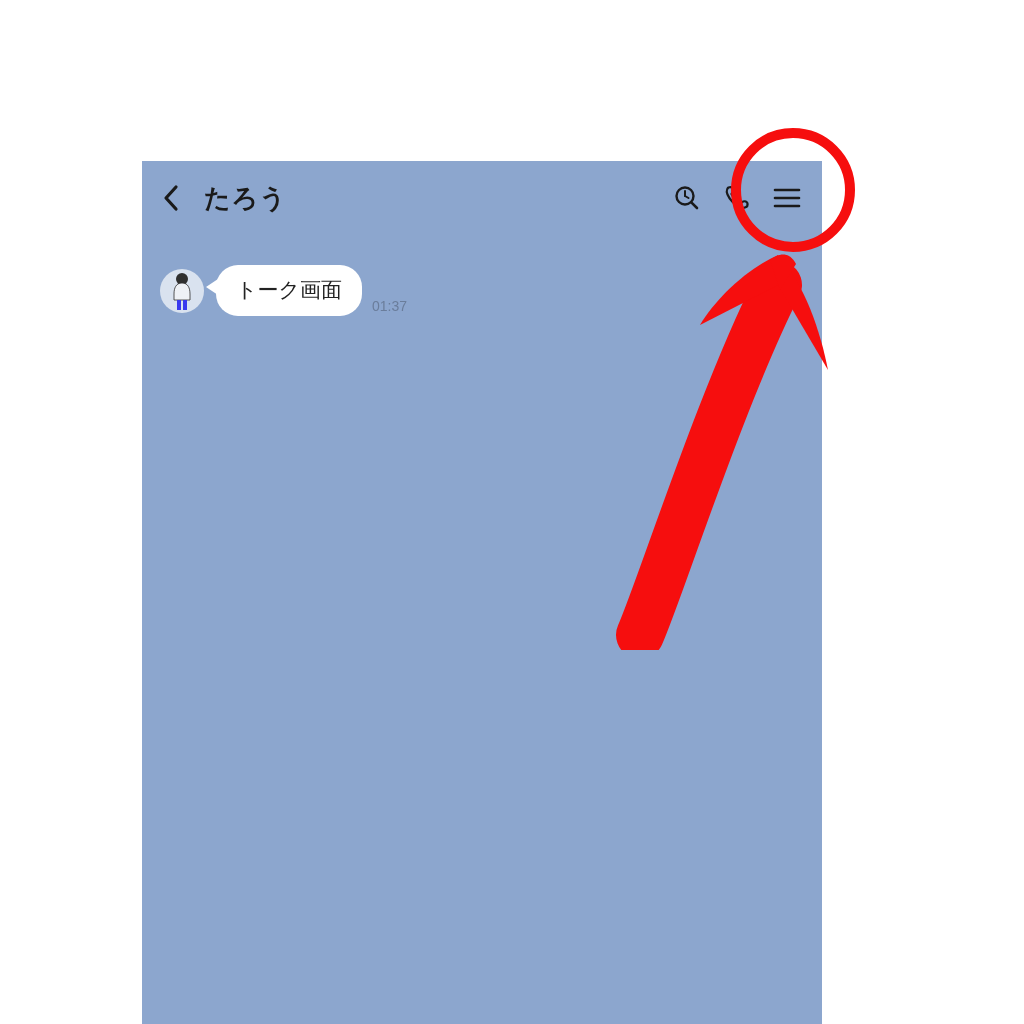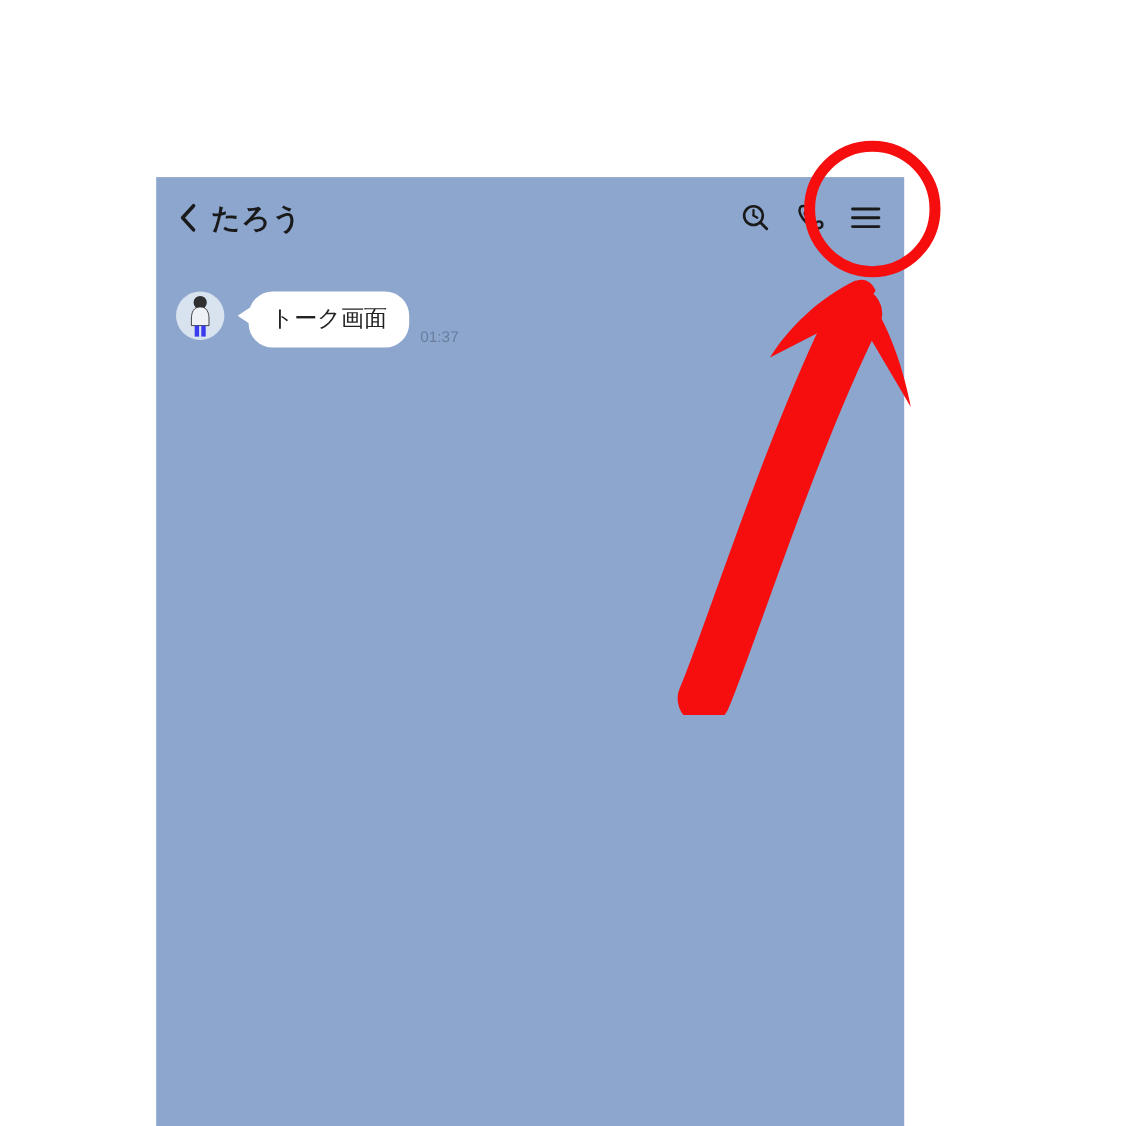--- a/index.html
+++ b/index.html
@@ -39,42 +39,41 @@
     height: 40px;
     display: flex;
     align-items: center;
     justify-content: center;
     cursor: pointer;
   }
   .title {
     font-size: 26px;
     font-weight: 700;
     color: #1a1a1a;
-    margin-left: 0;
+    margin-left: 12px;
     letter-spacing: 1px;
   }
   .header-spacer { flex: 1; }
   .icon-btn {
     width: 50px;
     height: 50px;
     display: flex;
     align-items: center;
     justify-content: center;
     cursor: pointer;
   }
   .icon-btn svg { display: block; }
 
   .messages {
     position: relative;
     padding: 30px 18px;
   }
   .msg-row {
     display: flex;
-    align-items: flex-start;
-    gap: 10px;
+    align-items: center;
   }
   .avatar {
     width: 44px;
     height: 44px;
     border-radius: 50%;
     background: #d9e2ef;
     display: flex;
     align-items: center;
     justify-content: center;
     margin-right: 12px;

